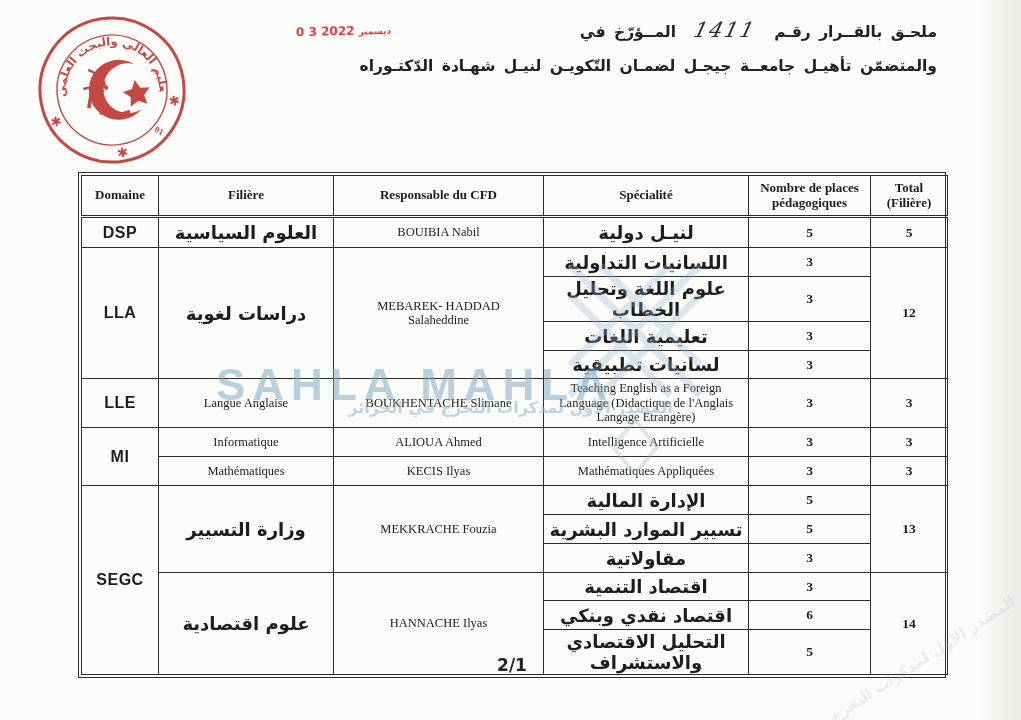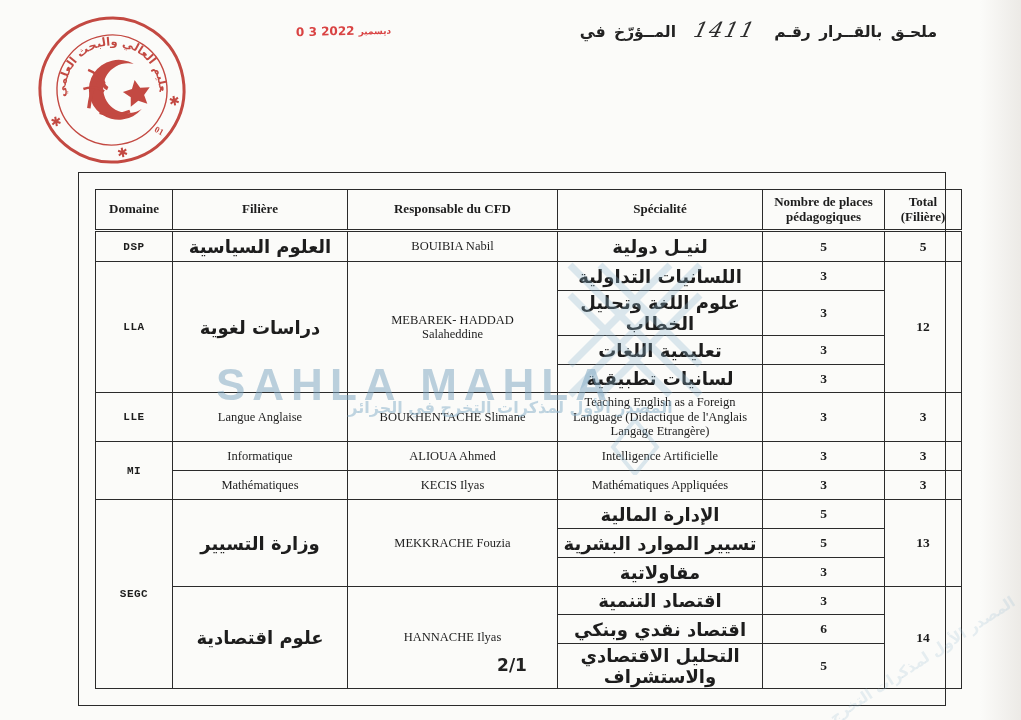--- a/index.html
+++ b/index.html
@@ -24,27 +24,27 @@
              font-style:italic; font-weight:normal; font-size:21px; letter-spacing:2px;
              transform:skewX(-14deg); padding:0 10px; color:#2c2c2c; }
   .datestamp { position:absolute; left:296px; top:24px; direction:ltr;
                font-family:"DejaVu Sans", sans-serif; font-weight:bold;
                color:#d94343; font-size:12px; letter-spacing:1px;
                transform:rotate(-1.5deg); white-space:nowrap; }
   .datestamp .mon { font-size:9px; letter-spacing:0; }
 
   
   .tbl-wrap { position:absolute; left:78px; top:172px; width:868px;
-              border:1.6px solid #2b2b2b; padding:16px; background:transparent; }
+              border:1.6px solid #2b2b2b; padding:2px; background:transparent; }
   table.doc { border-collapse:collapse; width:100%; table-layout:fixed; }
   table.doc td, table.doc th { border:1.2px solid #2b2b2b; text-align:center; vertical-align:middle;
                                padding:1px 4px; overflow:hidden; }
   table.doc thead th { height:41px; font-family:"Liberation Serif", serif; font-weight:bold;
                        font-size:13px; line-height:1.15; border-bottom:3px double #2b2b2b; }
-  .cell-d  { font-family:Liberation Mono, monospace; font-weight:bold; font-size:11px; letter-spacing:.5px; }
+  .cell-d  { font-family:Liberation Sans, sans-serif; font-weight:bold; font-size:16px; letter-spacing:.5px; }
   .cell-fr { font-family:"Liberation Serif", serif; font-size:12.5px; line-height:1.15; white-space:pre-line; }
   .cell-ar { font-family:"DejaVu Sans", sans-serif; font-weight:bold; font-size:18px; direction:rtl; }
   .cell-num{ font-family:"Liberation Serif", serif; font-weight:bold; font-size:13.5px; }
 
   
   .wm { position:absolute; left:0; top:0; width:100%; height:100%; pointer-events:none; }
   .wm-logo { position:absolute; left:540px; top:225px; opacity:.30; }
   .wm-title { position:absolute; left:0; top:360px; width:830px; text-align:center;
               font-family:"Liberation Sans", sans-serif; font-weight:bold; font-size:44px;
               letter-spacing:7px; color:rgba(122,163,192,.50); }
@@ -97,20 +97,21 @@
     <span class="mon">ديسمبر</span>
     <span>2022</span>
   </div>
 
   <div class="hdr">
     <div class="hdr-line l1">
       <span>ملحـق بالقــرار رقـم</span>
       <span class="handnum">1411</span>
       <span>المــؤرّخ في</span>
     </div>
+    <div class="hdr-line">والمتضمّن تأهيـل جامعــة جيجـل لضمـان التّكويـن لنيـل شهـادة الدّكتـوراه</div>
   </div>
 
   <div class="tbl-wrap">
     <table class="doc">
       <colgroup id="cols">
           <col style="width: 77px;">
           <col style="width: 175px;">
           <col style="width: 210px;">
           <col style="width: 205px;">
           <col style="width: 122px;">

